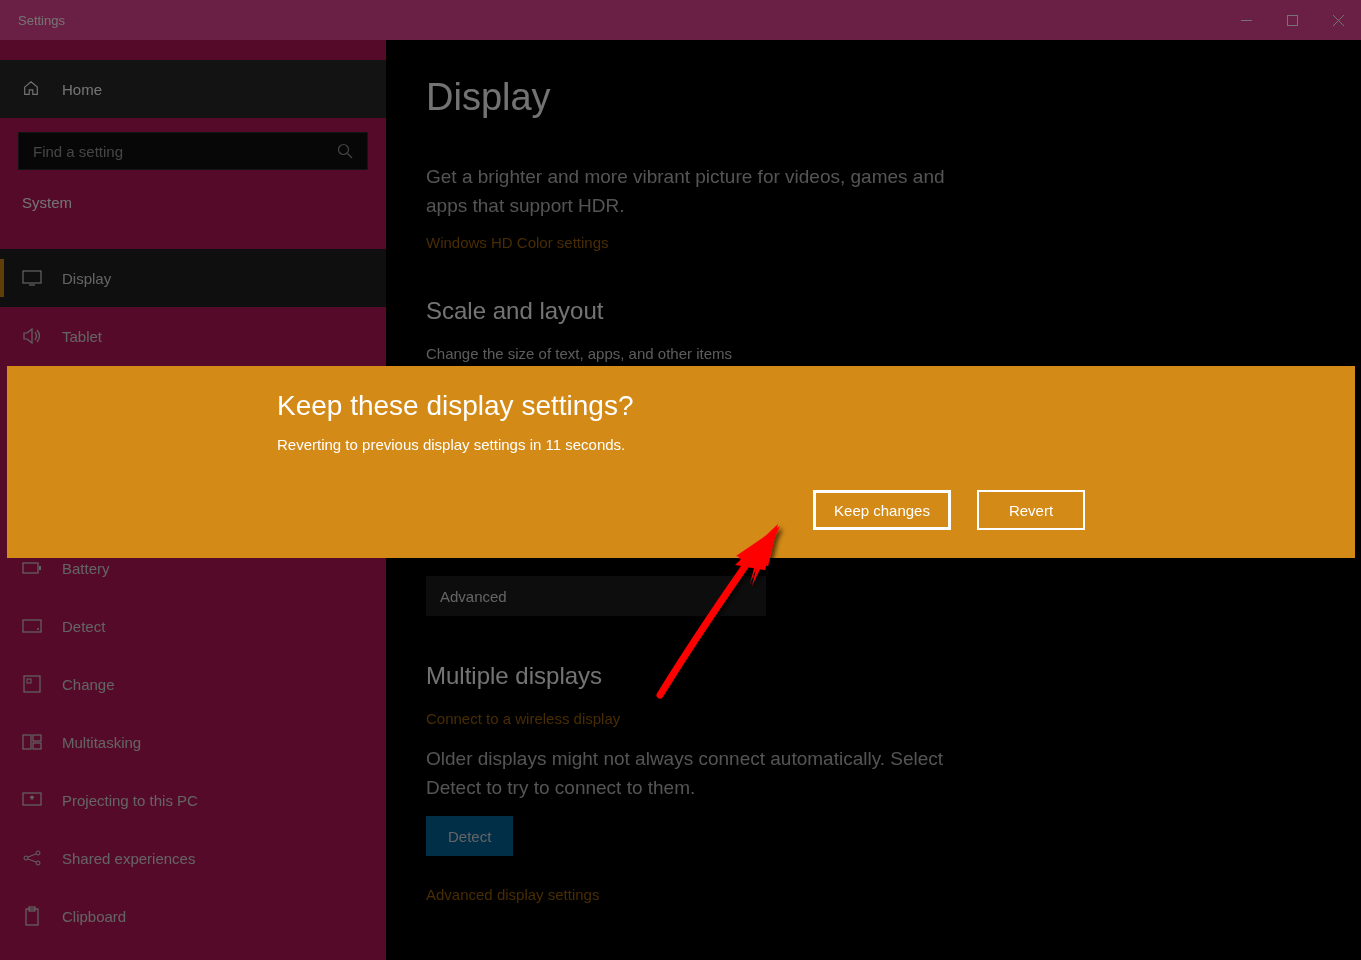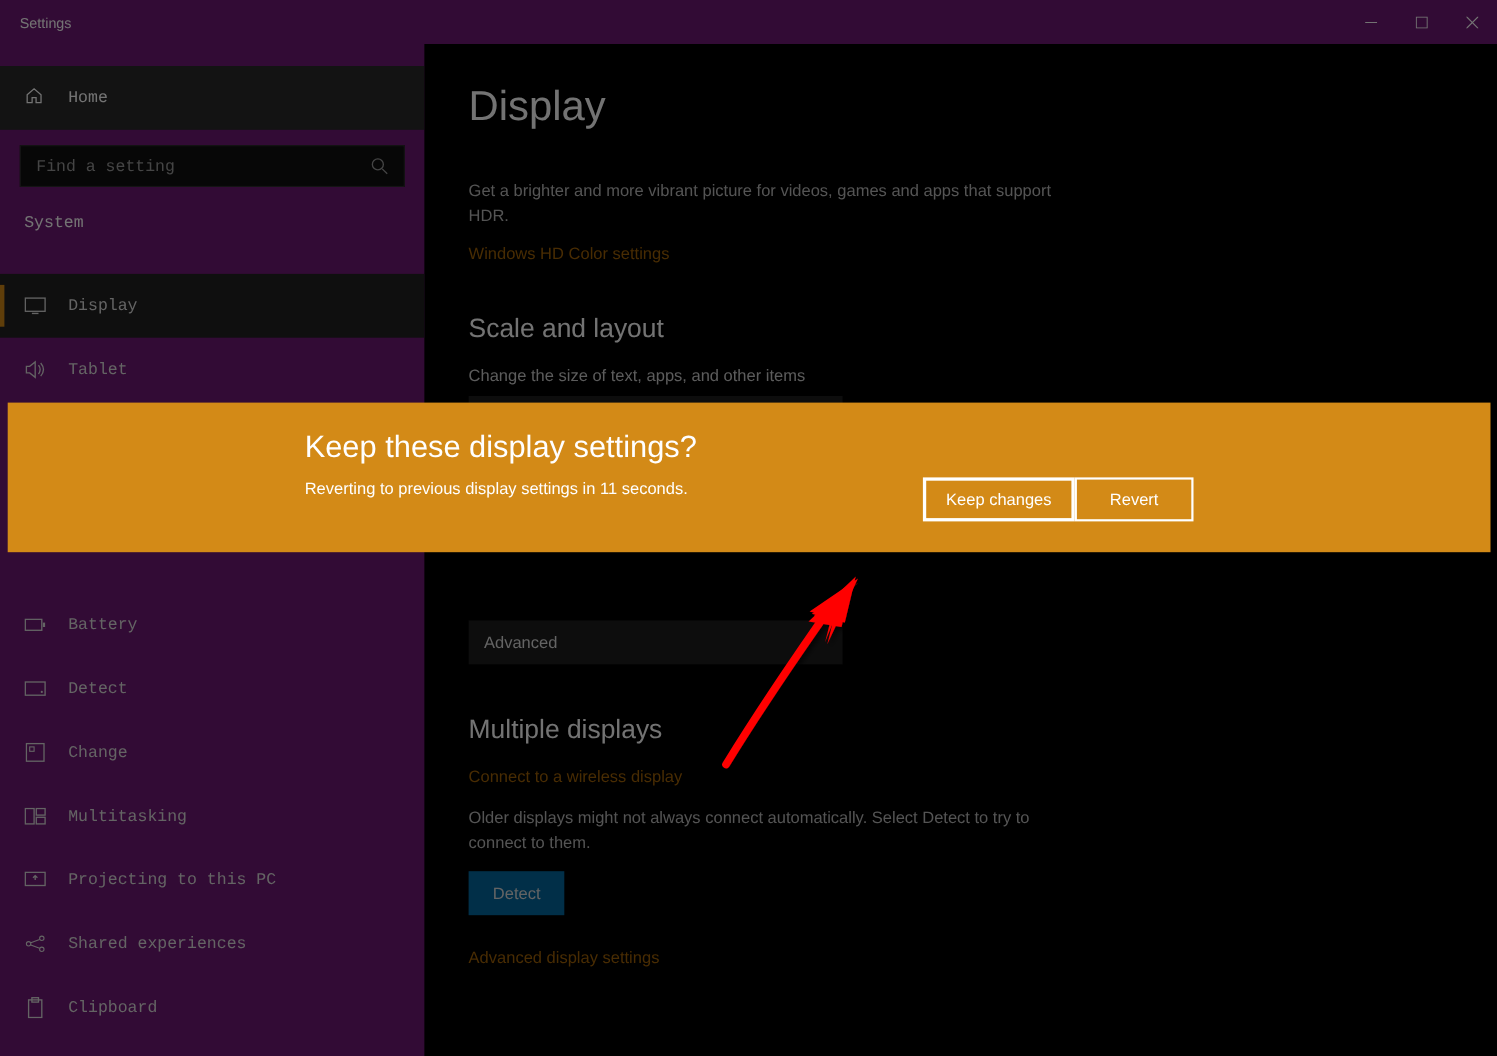--- a/index.html
+++ b/index.html
@@ -18,21 +18,21 @@
     background: rgba(0,0,0,0.55);
     pointer-events: none;
     z-index: 5;
   }
   
   .titlebar {
     height: 40px;
     display: flex;
     align-items: center;
     justify-content: space-between;
-    background: #701a75;
+    background: #ec4899;
     position: relative;
     z-index: 1;
   }
   .titlebar .title {
     font-size: 13px;
     padding-left: 18px;
     color: #fff;
   }
   .win-controls {
     display: flex;
@@ -50,24 +50,23 @@
   .body-wrap {
     display: flex;
     height: calc(100% - 40px);
     position: relative;
     z-index: 1;
   }
 
   
   .sidebar {
     width: 386px;
-    background: #701a75;
+    background: #be185d;
     padding-top: 20px;
     overflow: hidden;
-    font-family: Liberation Mono, monospace;
   }
   .home-row {
     display: flex;
     align-items: center;
     height: 58px;
     padding-left: 22px;
     background: #2a2a2a;
     color: #fff;
     font-size: 15px;
   }
@@ -118,21 +117,21 @@
     flex: 1;
     padding: 36px 40px;
     background: #000;
     overflow: hidden;
   }
   .page-title {
     font-size: 38px;
     font-weight: 400;
     margin-bottom: 44px;
   }
-  .para { font-size: 15px; color: #bbb; max-width: 560px; line-height: 1.5; }
+  .para { font-size: 19px; color: #bbb; max-width: 560px; line-height: 1.5; }
   .link { font-size: 15px; color: #a16207; margin-top: 14px; display: block; }
   .section-h { font-size: 24px; font-weight: 400; margin-top: 46px; margin-bottom: 20px; color: #fff; }
   .label { font-size: 15px; color: #ccc; margin-top: 6px; margin-bottom: 10px; }
   .select {
     width: 340px; height: 40px;
     background: #1d1d1d;
     color: #ddd;
     display: flex; align-items: center;
     padding: 0 14px;
     font-size: 15px;
@@ -144,35 +143,36 @@
     background: #0369a1;
     color: #ddd; font-size: 15px;
     margin-top: 14px;
   }
 
   
   .dialog {
     position: absolute;
     left: 7px; right: 6px;
     top: 366px;
-    height: 136px;
+    height: 192px;
     background: #d38a17;
     color: #fff;
     z-index: 10;
     padding: 24px 270px 0;
     display: flex;
     flex-direction: column;
   }
   .dialog h1 { font-size: 28px; font-weight: 400; margin-bottom: 14px; }
   .dialog p { font-size: 15px; }
   .dialog-btns {
     position: absolute;
     right: 270px;
     bottom: 28px;
     display: flex;
+    gap: 26px;
   }
   .dlg-btn {
     border: 2px solid #fff;
     height: 40px;
     display: inline-flex; align-items: center; justify-content: center;
     font-size: 15px;
     color: #fff;
     background: transparent;
   }
   .dlg-btn.primary { width: 138px; border-width: 3px; }

